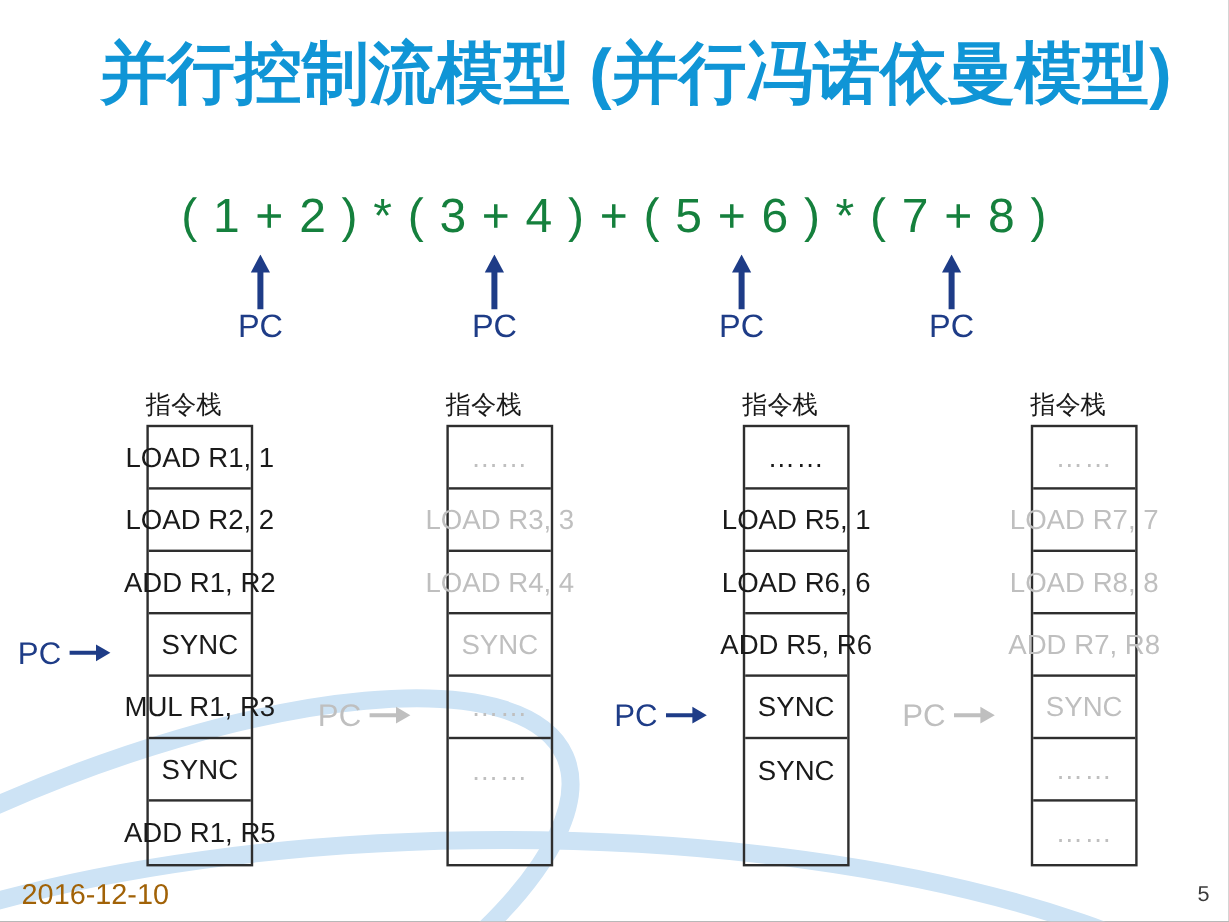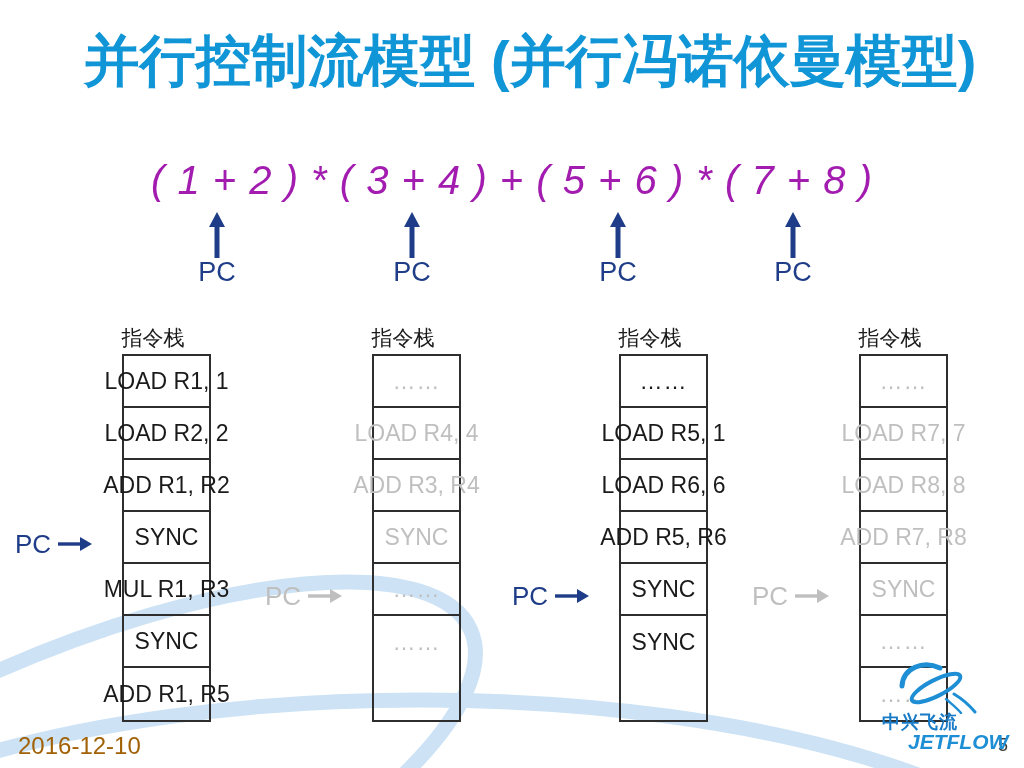--- a/index.html
+++ b/index.html
@@ -10,21 +10,21 @@
   }
   .bg-swoosh{position:absolute;left:0;top:0;width:1024px;height:768px;z-index:0;}
 
   .title{
     position:absolute;left:0;top:24px;width:100%;margin:0;
     text-align:center;font-size:56px;font-weight:bold;
     color:var(--title-blue,#1095D6);letter-spacing:0px;z-index:2;padding-left:18px;
   }
   .expression{
     position:absolute;left:0;top:156px;width:100%;height:48px;line-height:48px;
-    text-align:center;font-size:40px;color:#a21caf;letter-spacing:1px;z-index:2;font-style:italic;
+    text-align:center;font-size:40px;color:#15803d;letter-spacing:1px;z-index:2;
   }
 
   .up-arrow{position:absolute;top:212px;width:20px;height:46px;z-index:2;color:var(--navy,#1E3C87);}
   .pc-top{
     position:absolute;top:256px;width:64px;height:32px;line-height:32px;
     text-align:center;font-size:27px;color:var(--navy,#1E3C87);z-index:2;
   }
 
   .stack{position:absolute;top:324px;width:116px;z-index:2;}
   .stack-header{
@@ -118,22 +118,22 @@
       <div class="cell">MUL R1, R3</div>
       <div class="cell">SYNC</div>
       <div class="cell">ADD R1, R5</div>
     </div>
   </div>
 
   <div class="stack" style="left:345px">
     <div class="stack-header">指令栈</div>
     <div class="stack-table inactive">
       <div class="cell dots">……</div>
+      <div class="cell">LOAD R3, 3</div>
       <div class="cell">LOAD R4, 4</div>
-      <div class="cell">ADD R3, R4</div>
       <div class="cell">SYNC</div>
       <div class="cell dots">……</div>
       <div class="cell dots">……</div>
     </div>
   </div>
 
   <div class="stack" style="left:592px">
     <div class="stack-header">指令栈</div>
     <div class="stack-table active">
       <div class="cell dots">……</div>
@@ -183,24 +183,14 @@
     <span class="pc-side-label">PC</span>
     <svg class="pc-arrow-right" viewBox="0 0 36 18">
       <line x1="1" y1="9" x2="24" y2="9" stroke="currentColor" stroke-width="3.4"></line>
       <polygon points="23,2 35,9 23,16" fill="currentColor"></polygon>
     </svg>
   </div>
 
   <div class="footer-date">2016-12-10</div>
   <div class="page-number">5</div>
 
-  <div class="logo">
-    <svg class="logo-icon" viewBox="0 0 100 56">
-      <path d="M12,28 C13,10 33,2 50,10" fill="none" stroke="currentColor" stroke-width="5" stroke-linecap="round"></path>
-      <ellipse cx="46" cy="30" rx="27" ry="8" transform="rotate(-27 46 30)" fill="none" stroke="currentColor" stroke-width="4"></ellipse>
-      <path d="M64,36 C74,42 80,48 85,54" fill="none" stroke="currentColor" stroke-width="3" stroke-linecap="round"></path>
-      <path d="M56,41 C63,47 68,51 71,55" fill="none" stroke="currentColor" stroke-width="2.4" stroke-linecap="round"></path>
-    </svg>
-    <div class="logo-company">中兴飞流</div>
-    <div class="logo-brand">JETFLOW</div>
-  </div>
 
 </div>
 
 </body></html>

